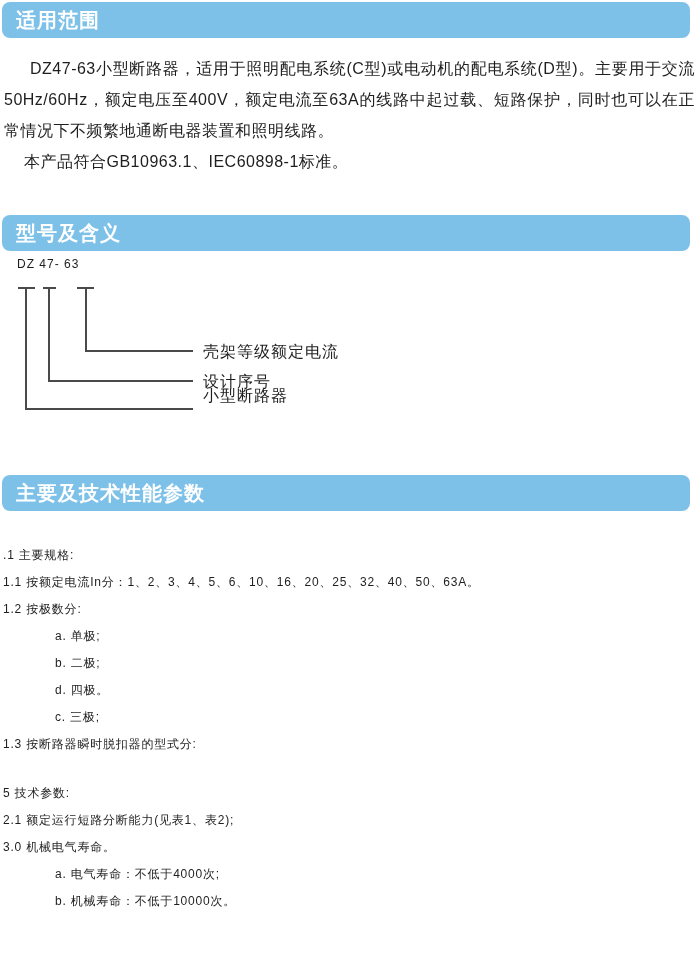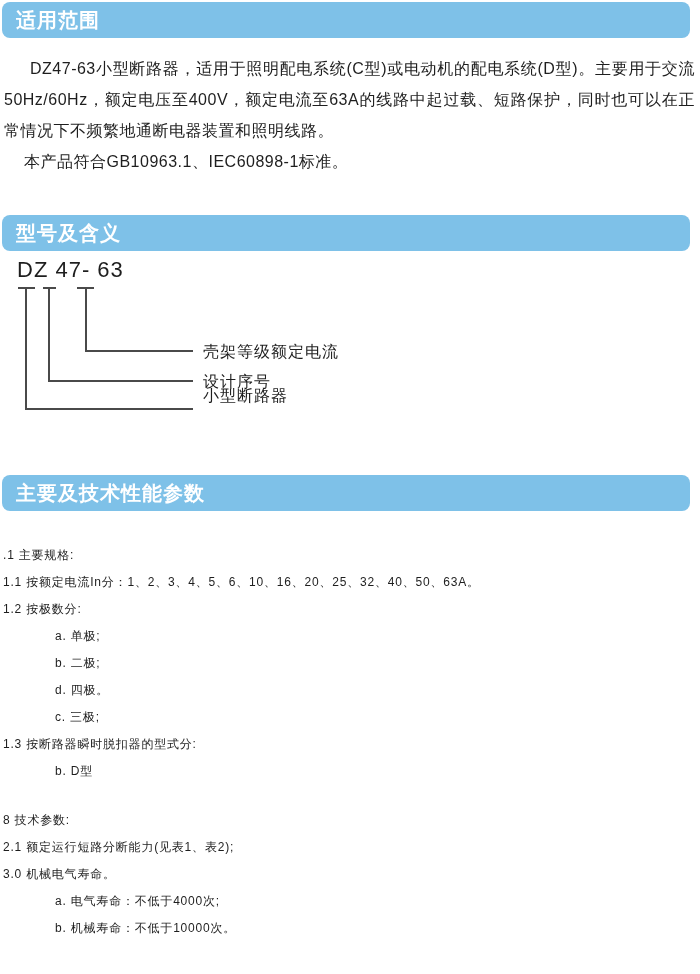--- a/index.html
+++ b/index.html
@@ -41,21 +41,21 @@
   .p-indent2 { text-indent: 20px; }
 
   .diagram {
     position: absolute;
     left: 0; top: 247px;
     width: 700px; height: 185px;
   }
   .model-code {
     position: absolute;
     left: 17px; top: 10px;
-    font-size: 22px;
+    font-size: 12px;
     letter-spacing: 1px;
     color: #1e1e1e;
   }
   .tick {
     position: absolute;
     top: 40px; height: 2px;
     background: #4a4a4a;
   }
   .tick.t1 { left: 18px; width: 17px; }
   .tick.t2 { left: 43px; width: 13px; }
@@ -128,19 +128,18 @@
 
 <div class="specs">
   <div class="spec-line">.1 主要规格:</div>
   <div class="spec-line">1.1 按额定电流In分：1、2、3、4、5、6、10、16、20、25、32、40、50、63A。</div>
   <div class="spec-line">1.2 按极数分:</div>
   <div class="spec-line sub">a. 单极;</div>
   <div class="spec-line sub">b. 二极;</div>
   <div class="spec-line sub">d. 四极。</div>
   <div class="spec-line sub">c. 三极;</div>
   <div class="spec-line">1.3 按断路器瞬时脱扣器的型式分:</div>
-  <div class="spec-line sub">b. D型</div>
-  <div class="spec-line gap">8 技术参数:</div>
+  <div class="spec-line gap">5 技术参数:</div>
   <div class="spec-line">2.1 额定运行短路分断能力(见表1、表2);</div>
   <div class="spec-line">3.0 机械电气寿命。</div>
   <div class="spec-line sub">a. 电气寿命：不低于4000次;</div>
   <div class="spec-line sub">b. 机械寿命：不低于10000次。</div>
 </div>
 
 </body></html>

